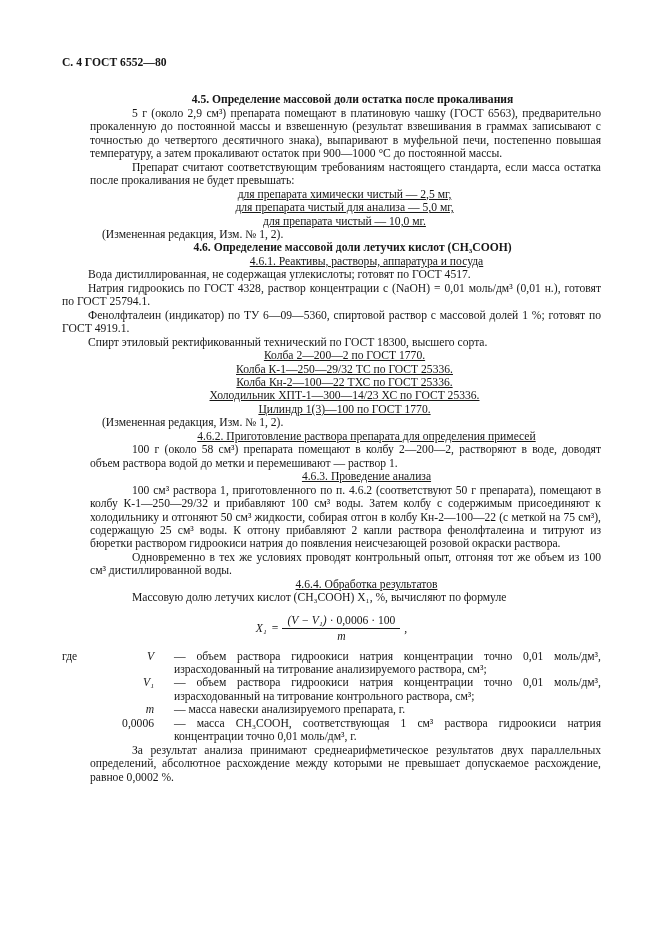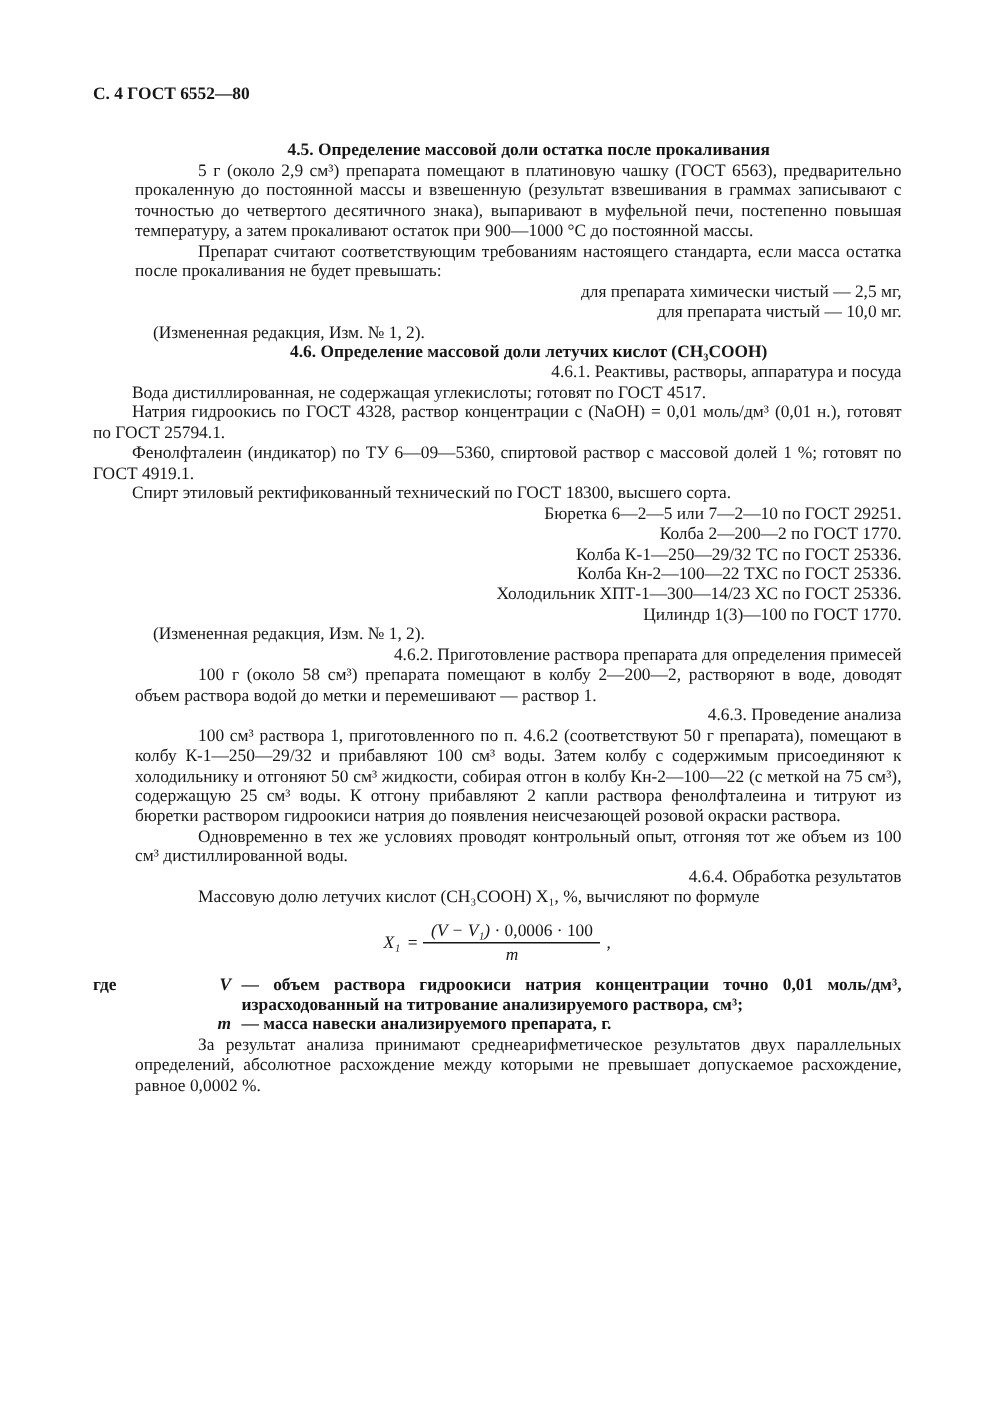--- a/index.html
+++ b/index.html
@@ -11,53 +11,53 @@
     font-size:11.6px;line-height:13.45px;color:#161616;
     -webkit-font-smoothing:antialiased;
   }
   .hdr{font-weight:700;margin:0 0 24px 0;}
   p{margin:0;}
   .b{text-align:justify;}
   .ind{text-indent:42px;margin-left:28px;}
   .ind2{text-indent:26px;}
   .head{font-weight:700;text-indent:42px;text-align:center;}
   .amend{font-weight:400;text-indent:40px;text-align:left;}
-  .plain{text-align:right;}
+  .plain{text-align:center;text-decoration:underline;}
   .formula{display:flex;justify-content:center;align-items:center;margin:9px 0 6px 0;}
   .frac{display:inline-flex;flex-direction:column;margin:0 4px;}
   .num{padding:0 5px 1px 5px;}
   .den{align-self:stretch;border-top:1px solid #161616;text-align:center;padding-top:1px;}
   .it{font-style:italic;}
   .gap6{display:inline-block;width:5px;}
-  .def-row{display:grid;grid-template-columns:92px 1fr;column-gap:7px;font-weight:bold;}
+  .def-row{display:grid;grid-template-columns:92px 1fr;column-gap:20px;}
   .term{display:flex;justify-content:flex-end;white-space:nowrap;}
   .term .pfx{margin-right:auto;}
   .desc{text-align:justify;}
 </style>
 </head>
 <body>
 
 <div class="page">
 
   <p class="hdr">С. 4 ГОСТ 6552—80</p>
 
   <p class="head">4.5. Определение массовой доли остатка после прокаливания</p>
   <p class="b ind">5 г (около 2,9 см³) препарата помещают в платиновую чашку (ГОСТ 6563), предварительно прокаленную до постоянной массы и взвешенную (результат взвешивания в граммах записывают с точностью до четвертого десятичного знака), выпаривают в муфельной печи, постепенно повышая температуру, а затем прокаливают остаток при 900—1000 °С до постоянной массы.</p>
   <p class="b ind">Препарат считают соответствующим требованиям настоящего стандарта, если масса остатка после прокаливания не будет превышать:</p>
   <p class="plain ind2">для препарата химически чистый — 2,5 мг,</p>
+  <p class="plain ind2">для препарата чистый для анализа — 5,0 мг,</p>
   <p class="plain ind2">для препарата чистый — 10,0 мг.</p>
   <p class="amend">(Измененная редакция, Изм. № 1, 2).</p>
 
   <p class="head">4.6. Определение массовой доли летучих кислот (CH₃COOH)</p>
   <p class="plain ind">4.6.1. Реактивы, растворы, аппаратура и посуда</p>
   <p class="b ind2">Вода дистиллированная, не содержащая углекислоты; готовят по ГОСТ 4517.</p>
   <p class="b ind2">Натрия гидроокись по ГОСТ 4328, раствор концентрации с (NaOH) = 0,01 моль/дм³ (0,01 н.), готовят по ГОСТ 25794.1.</p>
   <p class="b ind2">Фенолфталеин (индикатор) по ТУ 6—09—5360, спиртовой раствор с массовой долей 1 %; готовят по ГОСТ 4919.1.</p>
   <p class="b ind2">Спирт этиловый ректификованный технический по ГОСТ 18300, высшего сорта.</p>
-  <p class="plain ind2">Бюретка 6—2—5 или 7—2—10 по ГОСТ 29251.</p>
   <p class="plain ind2">Колба 2—200—2 по ГОСТ 1770.</p>
   <p class="plain ind2">Колба К-1—250—29/32 ТС по ГОСТ 25336.</p>
   <p class="plain ind2">Колба Кн-2—100—22 ТХС по ГОСТ 25336.</p>
   <p class="plain ind2">Холодильник ХПТ-1—300—14/23 ХС по ГОСТ 25336.</p>
   <p class="plain ind2">Цилиндр 1(3)—100 по ГОСТ 1770.</p>
   <p class="amend">(Измененная редакция, Изм. № 1, 2).</p>
 
   <p class="plain ind">4.6.2. Приготовление раствора препарата для определения примесей</p>
   <p class="b ind">100 г (около 58 см³) препарата помещают в колбу 2—200—2, растворяют в воде, доводят объем раствора водой до метки и перемешивают — раствор 1.</p>
 
@@ -82,20 +82,34 @@
   <div class="def-row">
     <span class="term">
         <span class="pfx">где</span>
         <span class="it">V</span>
       </span>
     <span class="desc">— объем раствора гидроокиси натрия концентрации точно 0,01 моль/дм³, израсходованный на титрование анализируемого раствора, см³;</span>
   </div>
   <div class="def-row">
     <span class="term">
         <span class="pfx"></span>
+        <span class="it">V₁</span>
+      </span>
+    <span class="desc">— объем раствора гидроокиси натрия концентрации точно 0,01 моль/дм³, израсходованный на титрование контрольного раствора, см³;</span>
+  </div>
+  <div class="def-row">
+    <span class="term">
+        <span class="pfx"></span>
         <span class="it">m</span>
       </span>
     <span class="desc">— масса навески анализируемого препарата, г.</span>
+  </div>
+  <div class="def-row">
+    <span class="term">
+        <span class="pfx"></span>
+        <span>0,0006</span>
+      </span>
+    <span class="desc">— масса CH₃COOH, соответствующая 1 см³ раствора гидроокиси натрия концентрации точно 0,01 моль/дм³, г.</span>
   </div>
 
   <p class="b ind">За результат анализа принимают среднеарифметическое результатов двух параллельных определений, абсолютное расхождение между которыми не превышает допускаемое расхождение, равное 0,0002 %.</p>
 
 </div>
 
 </body></html>

